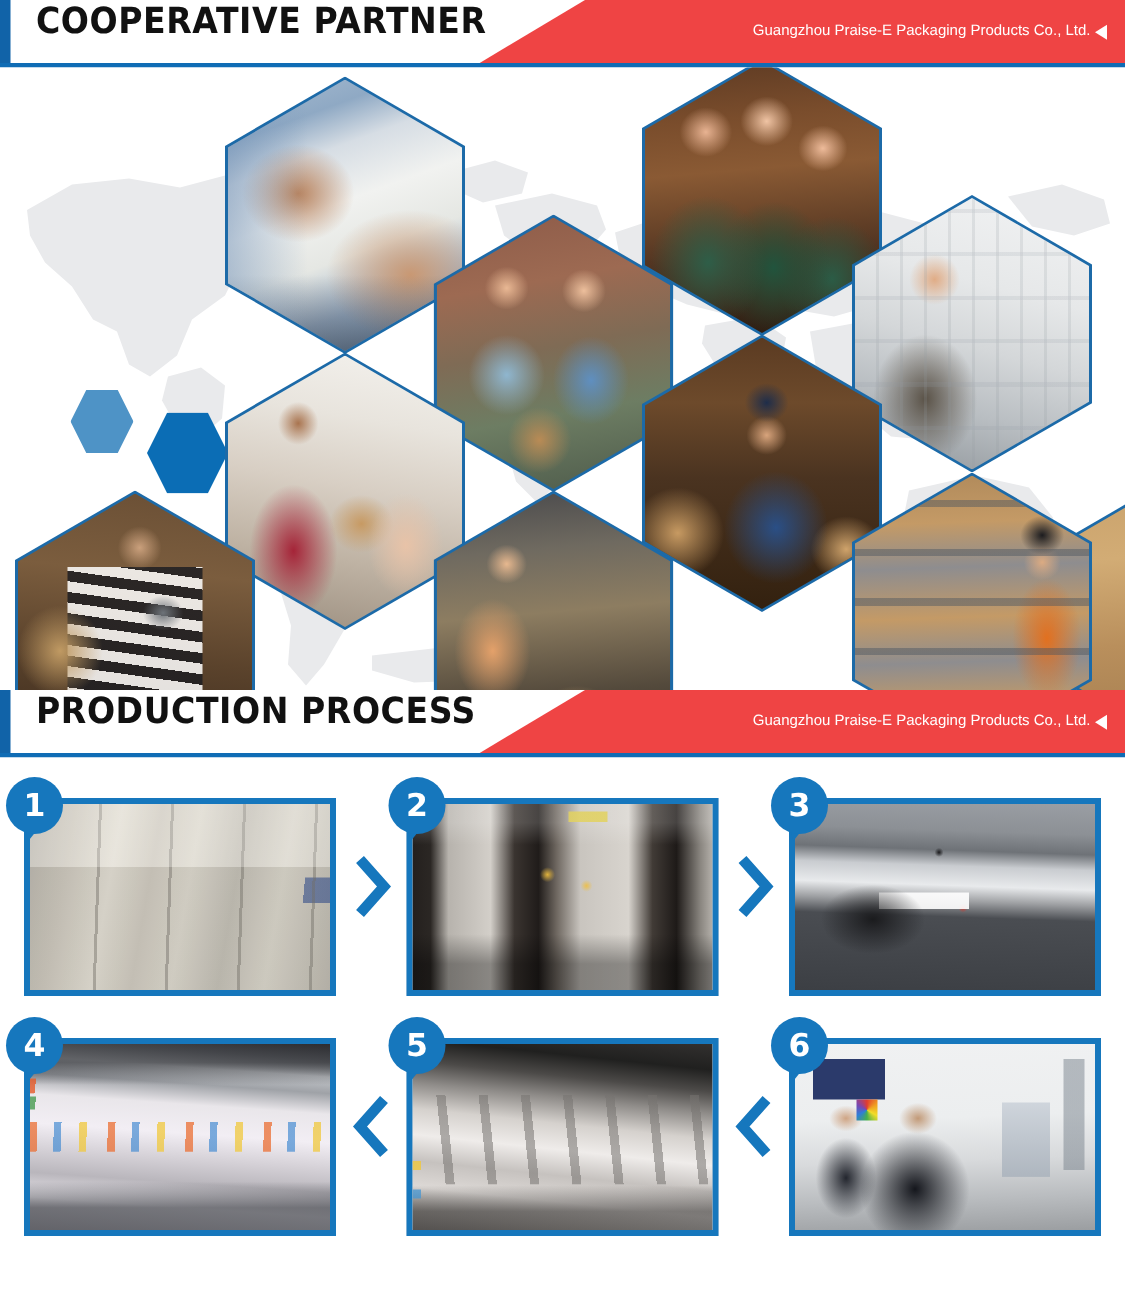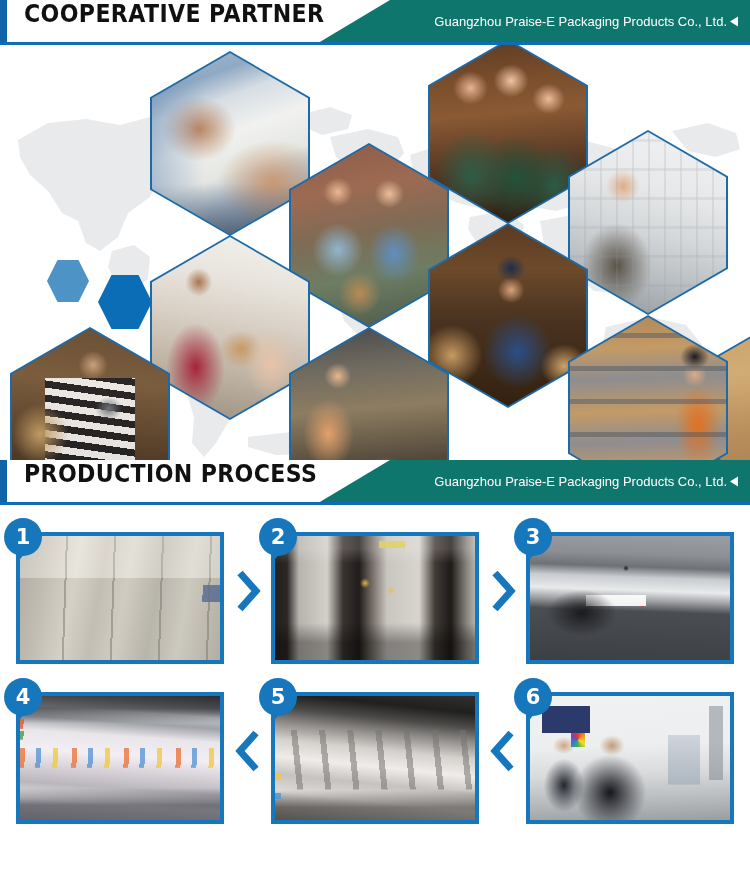--- a/index.html
+++ b/index.html
@@ -8,21 +8,21 @@
     font-family:"Liberation Sans", sans-serif;
     background:#ffffff;
     position:relative;
     overflow:hidden;
   }
 
   
   .section-head {
     position:relative;
     height:42px;
-    background:#0f766e;
+    background:#ef4444;
     overflow:hidden;
   }
   .section-head .title-plate {
     position:absolute;
     left:0; top:0; bottom:0;
     width:390px;
     background:#ffffff;
     clip-path: polygon(0 0, 100% 0, 82% 100%, 0 100%);
     display:flex;
     align-items:center;
@@ -46,21 +46,21 @@
     transform:scaleX(0.92);
     transform-origin:left center;
     white-space:nowrap;
   }
   .section-head .company {
     position:absolute;
     right:12px;
     top:50%;
     transform:translateY(-50%);
     color:#ffffff;
-    font-size:13px;
+    font-size:10px;
     white-space:nowrap;
     display:flex;
     align-items:center;
     gap:1px;
   }
   .section-head .company .tri {
     display:inline-block;
     width:0;height:0;
     border-top:5px solid transparent;
     border-bottom:5px solid transparent;

